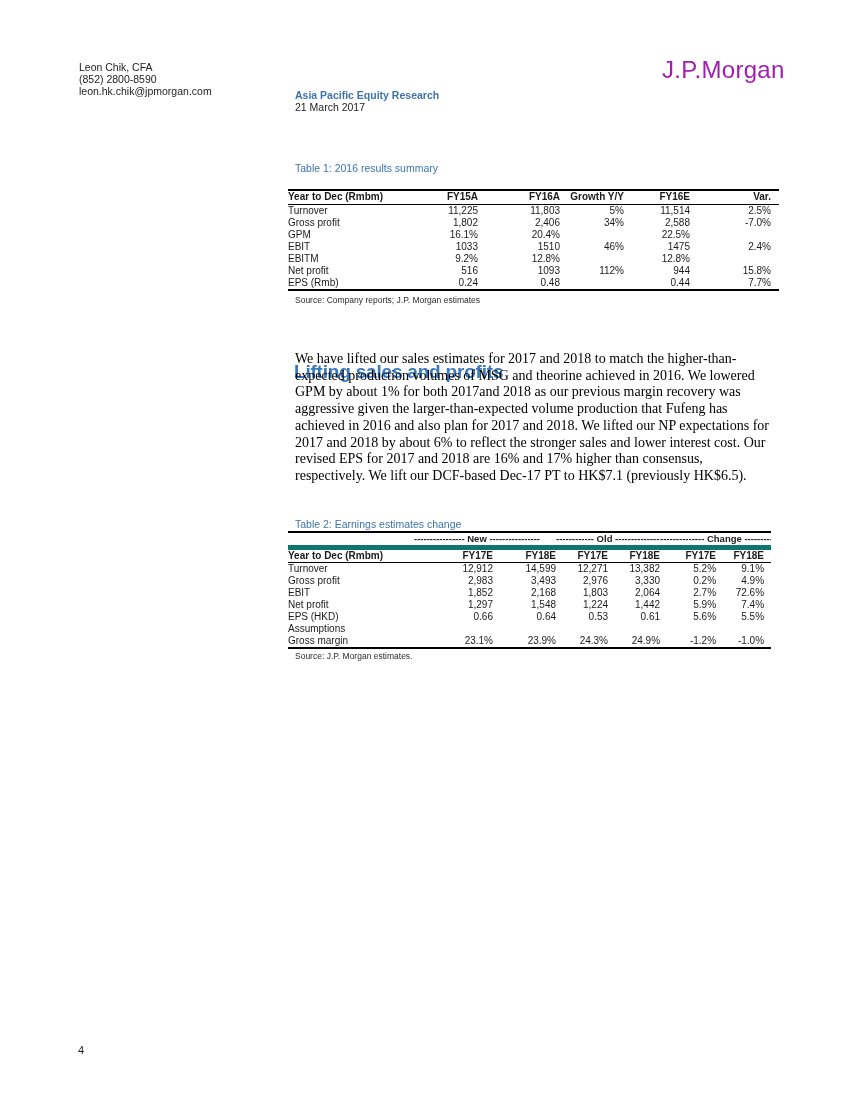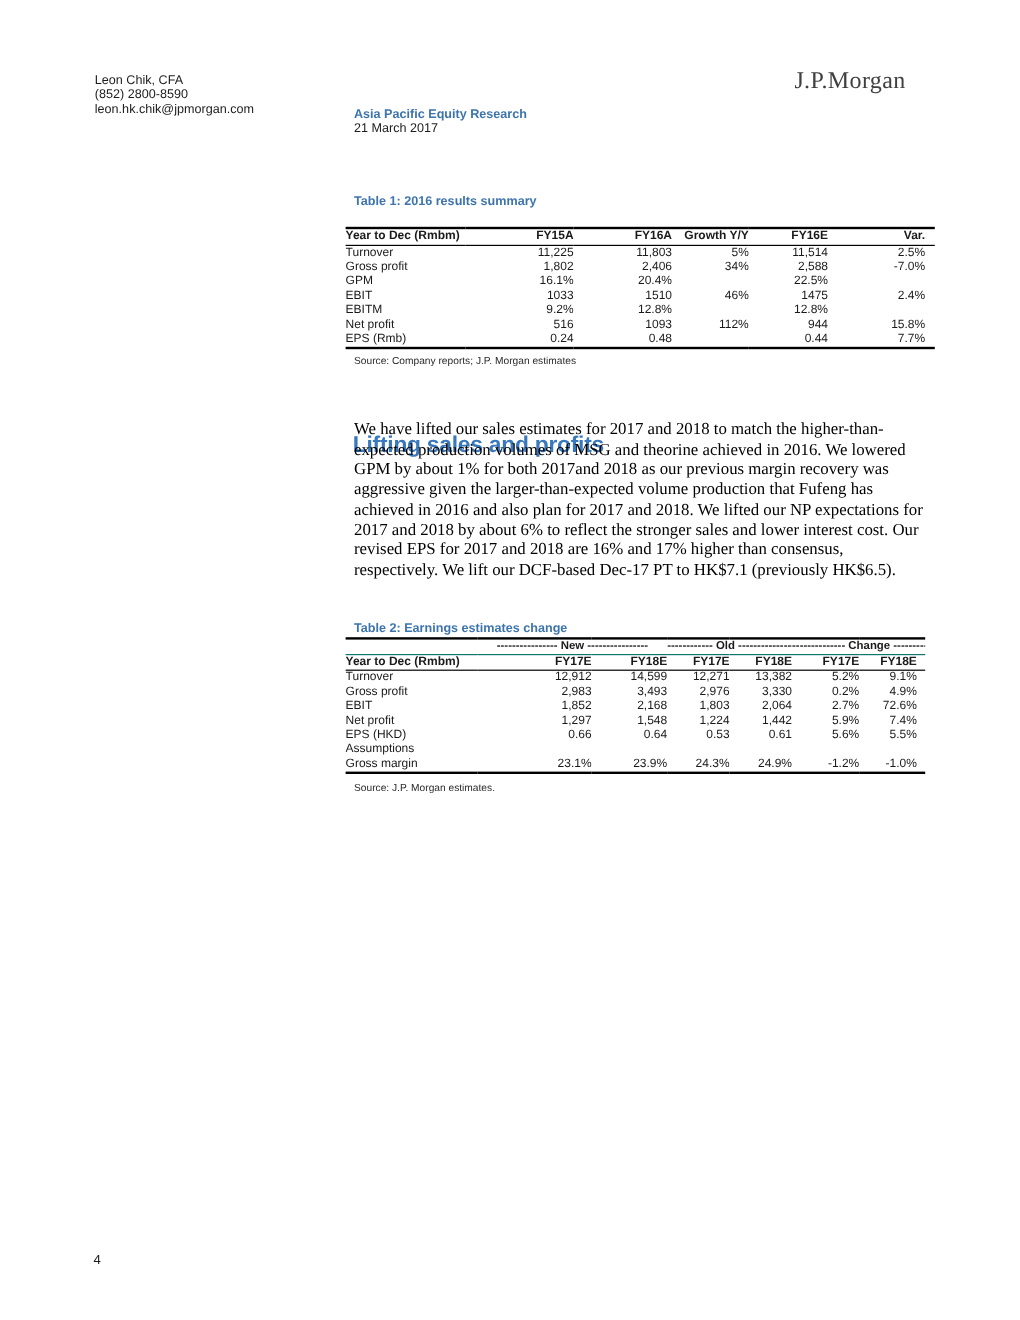--- a/index.html
+++ b/index.html
@@ -7,40 +7,40 @@
   .page {
     position:relative; width:850px; height:1100px; background:#ffffff;
     font-family:"Liberation Sans", sans-serif; color:#111; overflow:hidden;
   }
   
   .analyst-block { position:absolute; left:79px; top:61px; font-size:10.5px; line-height:12.2px; color:#1c1c1c; }
   .pub-block { position:absolute; left:295px; top:61px; font-size:10.5px; line-height:12.2px; color:#1c1c1c; }
   .division { color:#3d74ad; font-weight:bold;margin-top:28px; }
   .logo {
     position:absolute; left:662px; top:56px; width:110px;
-    font-family:Liberation Serif, serif; font-size:20px; color:#404040; letter-spacing:0.3px;
+    font-family:Liberation Sans, sans-serif; font-size:24px; color:#a21caf; letter-spacing:0.3px;
   }
   
   .tbl { border-collapse:collapse; table-layout:fixed; font-size:10px; color:#1a1a1a; }
   .tbl th, .tbl td { padding:0; height:12px; line-height:12px; vertical-align:middle; white-space:nowrap; overflow:hidden; font-weight:normal; }
   .tbl th { font-weight:bold; }
   .lbl { text-align:left; padding-left:7px; }
   .num { text-align:right; }
   .bold { font-weight:bold; }
-  .tbl-title { position:absolute; font-size:10.5px; font-weight:bold; color:#3d74ad; }
+  .tbl-title { position:absolute; font-size:10.5px; font-weight:normal; color:#3d74ad; }
   .tbl-source { position:absolute; font-size:8.5px; color:#2a2a2a; }
   
   .t1 { position:absolute; left:288px; top:189px; width:491px; }
   .t1 tr.head { border-top:2px solid #000; border-bottom:1px solid #000; }
   .t1 tr.head th { height:14px; }
   .t1 tr.last { border-bottom:2px solid #000; }
   .t1 th:last-child, .t1 td:last-child { padding-right:8px; }
   
   .t2 { position:absolute; left:288px; top:531px; width:483px; }
-  .t2 tr.group { border-top:2px solid #000; border-bottom:1px solid #0f766e; }
+  .t2 tr.group { border-top:2px solid #000; border-bottom:5px solid #0f766e; }
   .t2 tr.group td { height:13px; text-align:center; font-weight:bold; font-size:9.5px; }
   .t2 tr.head { border-bottom:1px solid #000; }
   .t2 tr.head th { height:13px; }
   .t2 tr.last { border-bottom:2px solid #000; }
   .t2 th:last-child, .t2 td:last-child { padding-right:7px; }
   
   .section-heading {
     position:absolute; left:294px; top:325px; font-size:19px; font-weight:bold;
     color:#3878bc; letter-spacing:-0.2px;margin-top:36px;
   }

